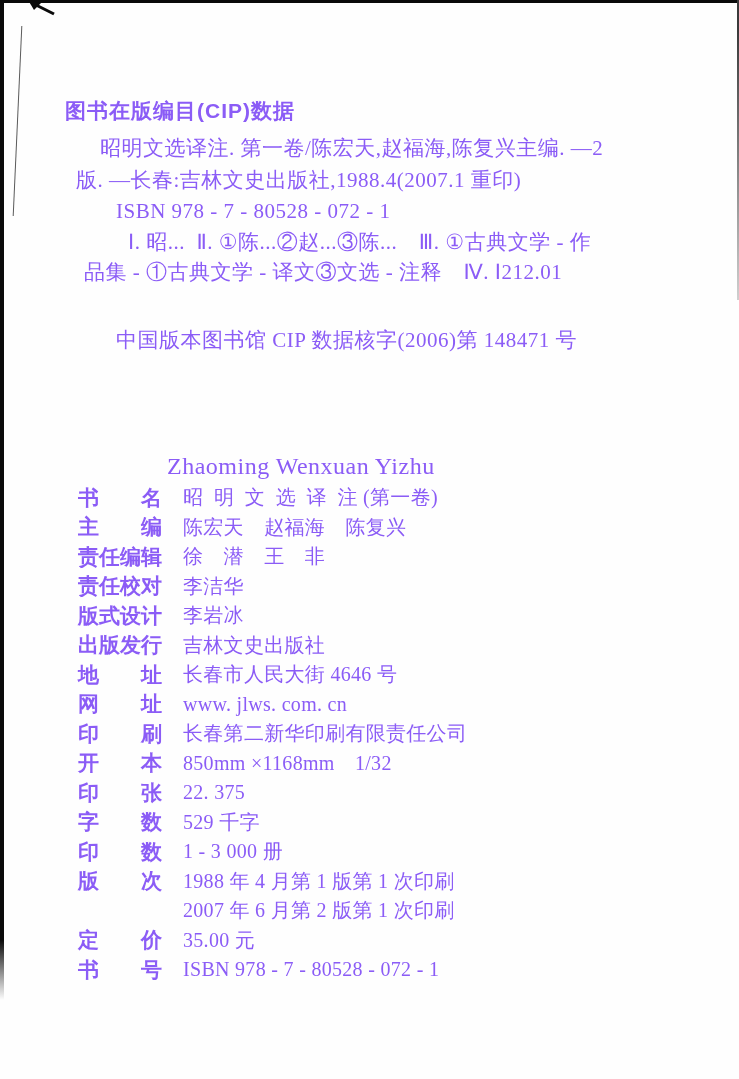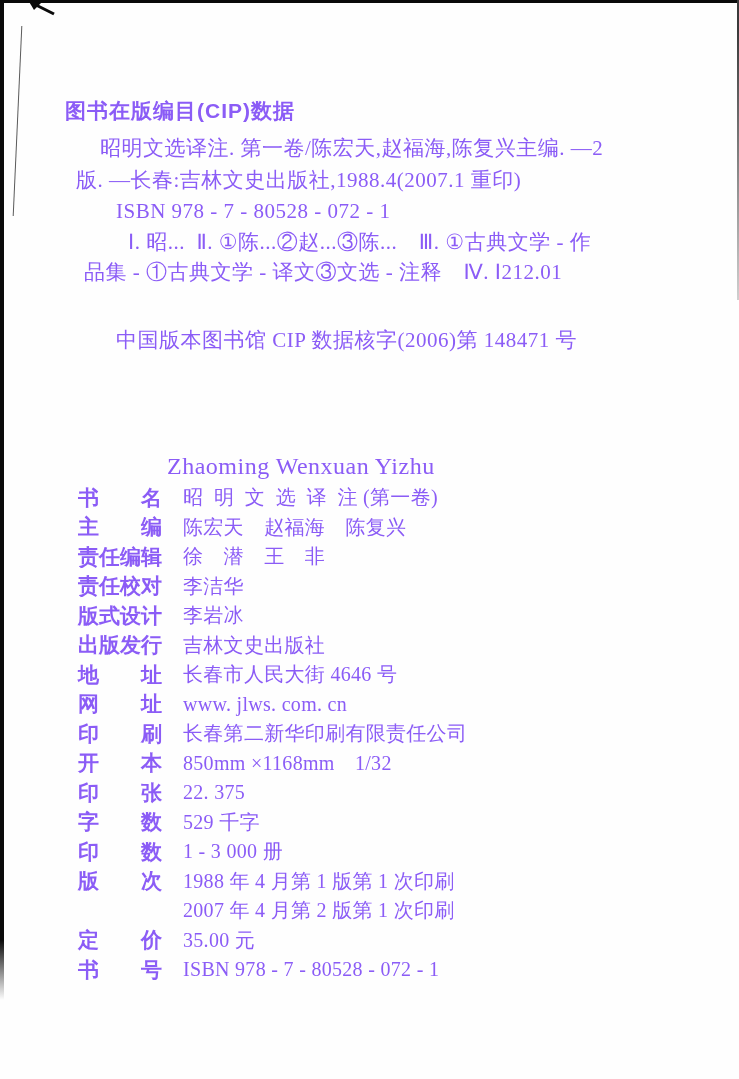--- a/index.html
+++ b/index.html
@@ -177,21 +177,21 @@
       <span class="col-value">1 - 3 000 册</span>
     </div>
 
     <div class="col-row">
       <span class="col-label">版　　次</span>
       <span class="col-value">1988 年 4 月第 1 版第 1 次印刷</span>
     </div>
 
     <div class="col-row">
       <span class="col-label"></span>
-      <span class="col-value">2007 年 4 月第 2 版第 1 次印刷</span>
+      <span class="col-value">2007 年 6 月第 2 版第 1 次印刷</span>
     </div>
 
     <div class="col-row">
       <span class="col-label">定　　价</span>
       <span class="col-value">35.00 元</span>
     </div>
 
     <div class="col-row">
       <span class="col-label">书　　号</span>
       <span class="col-value">ISBN 978 - 7 - 80528 - 072 - 1</span>

